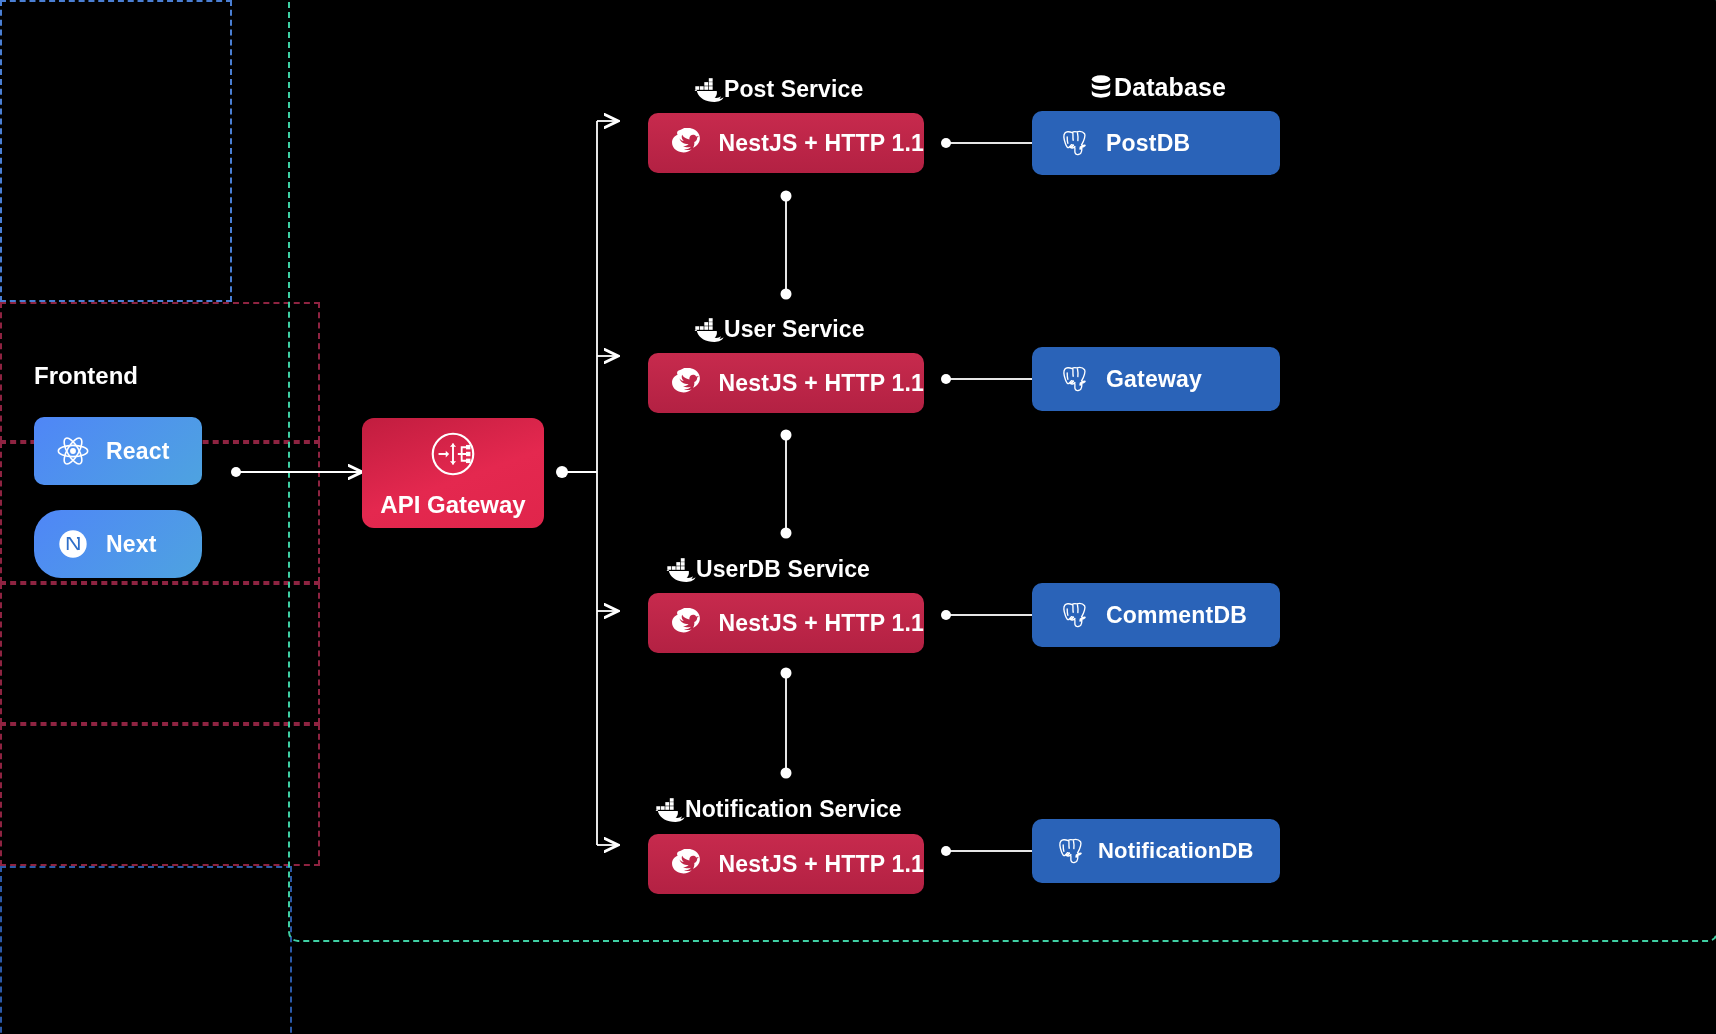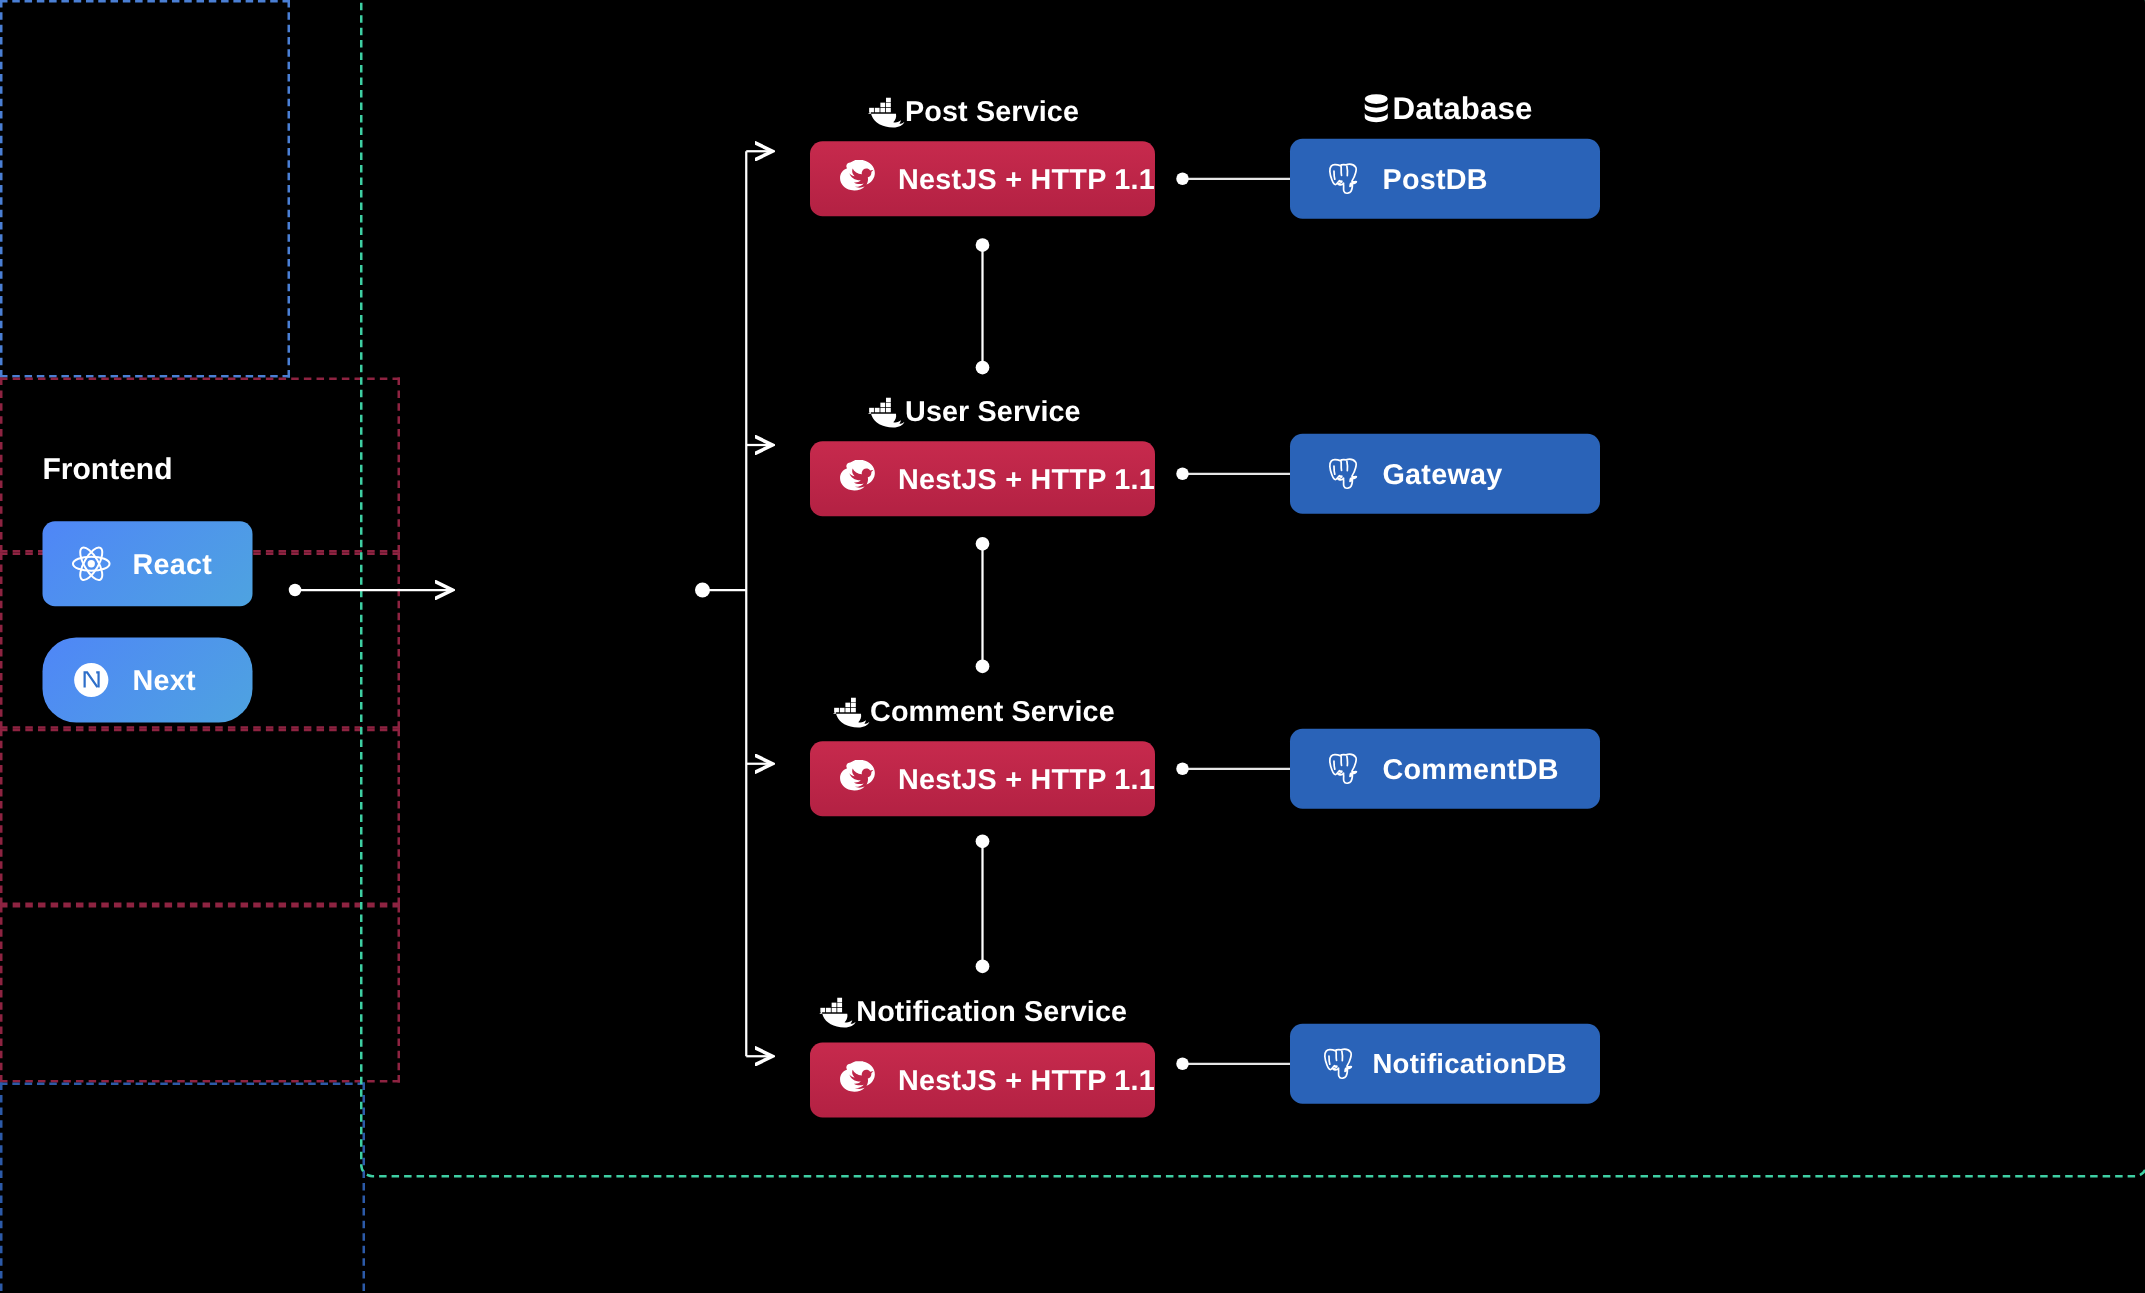--- a/index.html
+++ b/index.html
@@ -155,20 +155,37 @@
     <span class="ico">
       <svg width="34" height="34" viewBox="0 0 36 36">
         <circle cx="18" cy="18" r="14.5" fill="#ffffff"></circle>
         <path d="M12.4 24.4 V11.6 h2.1 L23.2 24" fill="none" stroke="#2f6fc9" stroke-width="1.9"></path>
         <path d="M22.2 11.6 h2.0 v12.8" fill="none" stroke="#2f6fc9" stroke-width="1.9"></path>
       </svg>
     </span>
     <span>Next</span>
   </div>
 
+  <div class="gw" style="left:362px; top:418px; width:182px; height:110px;">
+    <span class="ico">
+      <svg width="54" height="54" viewBox="0 0 56 56">
+        <circle cx="28" cy="28" r="21" fill="none" stroke="#ffffff" stroke-width="2.2"></circle>
+        <path d="M13 28 h8" stroke="#ffffff" stroke-width="2" fill="none"></path>
+        <path d="M20.5 24.5 l3.5 3.5 -3.5 3.5" fill="#ffffff"></path>
+        <path d="M28 17 v22" stroke="#ffffff" stroke-width="2" fill="none"></path>
+        <path d="M24.8 20.5 L28 17 l3.2 3.5" fill="#ffffff"></path>
+        <path d="M24.8 35.5 L28 39 l3.2 -3.5" fill="#ffffff"></path>
+        <path d="M33 28 h4 v-7 h5 M37 28 h5 M33 28 h4 v7 h5" stroke="#ffffff" stroke-width="1.9" fill="none"></path>
+        <rect x="41.5" y="18.6" width="4.6" height="4.6" fill="#ffffff"></rect>
+        <rect x="41.5" y="25.7" width="4.6" height="4.6" fill="#ffffff"></rect>
+        <rect x="41.5" y="32.8" width="4.6" height="4.6" fill="#ffffff"></rect>
+      </svg>
+    </span>
+    <span class="gw-label">API Gateway</span>
+  </div>
 
   <div class="svc-box" style="left:626px; top:55px; width:320px; height:140px;"></div>
   <div class="group-title" style="left:694px; top:76px;">
     <span class="ico">
       <svg width="30" height="26" viewBox="0 0 32 26">
         <g fill="#ffffff">
           <rect x="6.2" y="9.0" width="4.1" height="3.8"></rect>
             <rect x="11.0" y="9.0" width="4.1" height="3.8"></rect>
           <rect x="15.8" y="9.0" width="4.1" height="3.8"></rect>
             <rect x="11.0" y="4.6" width="4.1" height="3.8"></rect>
@@ -226,21 +243,21 @@
             <rect x="11.0" y="9.0" width="4.1" height="3.8"></rect>
           <rect x="15.8" y="9.0" width="4.1" height="3.8"></rect>
             <rect x="11.0" y="4.6" width="4.1" height="3.8"></rect>
           <rect x="15.8" y="4.6" width="4.1" height="3.8"></rect>
             <rect x="15.8" y="0.4" width="4.1" height="3.8"></rect>
           <rect x="1.4" y="9.0" width="4.1" height="3.8"></rect>
           <path d="M0.5 14.0 h23.8 c0.6 3.0 -0.4 5.6 -2.3 7.3 2.6 0.5 4.9 -0.2 6.6 -1.6 -0.2 1.0 -0.7 2.1 -1.4 3.0 1.9 -0.3 3.4 -1.0 4.3 -1.9 -1.1 3.0 -4.6 4.9 -9.6 4.9 -9.3 0 -16.0 -4.0 -18.3 -9.9 -0.5 -1.3 -0.8 -2.5 -0.9 -3.6 z"></path>
         </g>
       </svg>
     </span>
-    <span>Comment Service</span>
+    <span>UserDB Service</span>
   </div>
   <div class="pill nest-pill" style="left:648px; top:593px; width:276px; height:60px;">
     <span class="ico">
       <svg width="32" height="30" viewBox="0 0 34 32">
         <path d="M10.8 2.2 c-1.6 0.1 -2.8 1.0 -3.2 2.2 -0.3 1.0 -0.1 1.9 0.5 2.7 -3.6 1.4 -6.0 4.4 -6.0 8.3 0 5.0 3.8 9.1 9.2 10.3 4.6 1.0 9.3 -0.4 11.8 -3.1 -2.6 1.2 -5.8 1.3 -8.4 0.3 3.1 0.2 6.0 -0.9 7.6 -2.9 -2.8 1.0 -6.2 0.7 -8.4 -0.8 2.4 0.2 4.6 -0.5 5.9 -1.9 -5.1 0.1 -8.9 -2.7 -9.6 -6.1 1.0 1.4 2.6 2.4 4.4 2.6 -2.0 -1.7 -2.7 -4.3 -1.7 -6.5 1.2 2.6 4.2 4.6 7.8 4.9 -0.1 -0.6 -0.1 -1.2 0 -1.8 0.5 -2.3 2.6 -3.7 4.8 -3.1 1.0 0.3 1.8 0.9 2.3 1.7 l2.9 -0.6 -1.9 1.9 c0.3 2.1 -1.0 4.0 -3.0 4.5 0.4 2.0 0.0 4.3 -1.2 6.2 4.4 -1.8 7.2 -5.7 7.2 -10.0 0 -5.3 -4.2 -9.6 -9.9 -10.7 -0.5 -1.2 -1.7 -2.1 -3.2 -2.1 z" fill="#ffffff"></path>
       </svg>
     </span>
     <span>NestJS + HTTP 1.1</span>
   </div>
 

